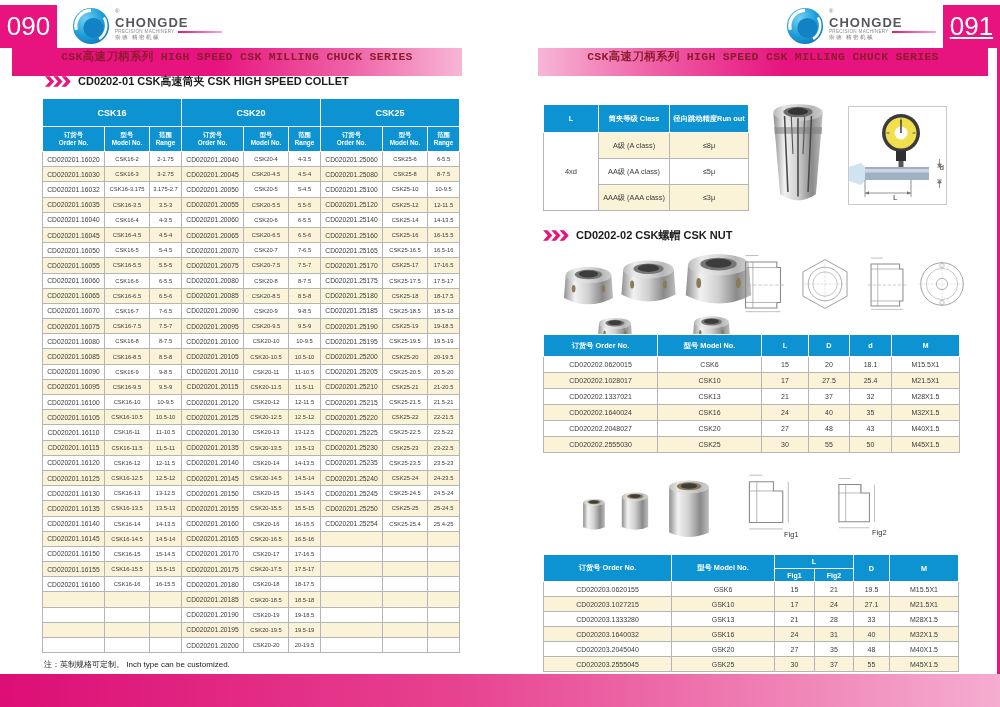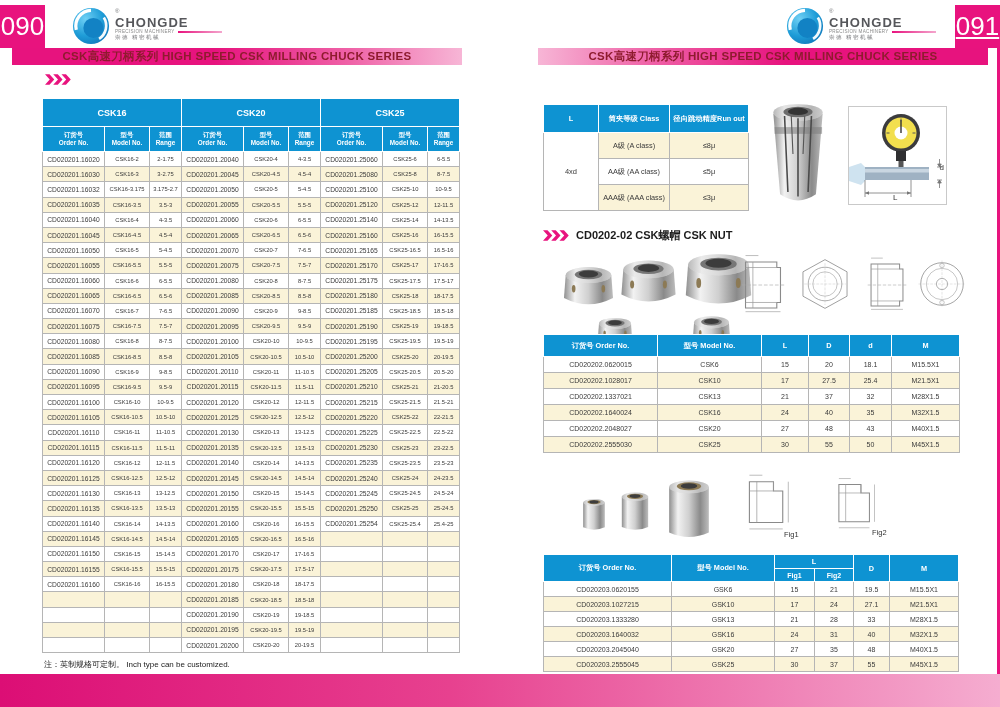--- a/index.html
+++ b/index.html
@@ -3,37 +3,37 @@
 <meta charset="utf-8">
 <style>
   :root{
     --magenta:#e8137e; --blue:#0e93d2; --cream:#faf3d8;
     --titletext:#8e1b2e; --border:#b5b5b5;
   }
   *{margin:0;padding:0;box-sizing:border-box;}
   body{font-family:"Liberation Sans",sans-serif;background:#fff;}
   .page{position:relative;width:1000px;height:707px;background:#fff;overflow:hidden;}
 
-  .pn{position:absolute;top:5px;width:45px;height:43px;background:var(--magenta);
+  .pn{position:absolute;top:5px;width:57px;height:43px;background:var(--magenta);
       color:#fff;font-size:26px;line-height:43px;text-align:center;}
   .pn-left{left:0;}
   .pn-right{right:0;text-decoration:underline;}
 
   .logo{position:absolute;top:3px;height:46px;display:flex;align-items:center;gap:5px;}
   .logo-left{left:72px;}
   .logo-right{left:786px;}
   .logo-text{position:relative;padding-top:2px;}
   .logo-reg{position:absolute;top:-3px;left:0;font-size:6px;color:#77787b;}
   .logo-name{font-size:13px;font-weight:bold;color:#56575b;letter-spacing:1px;line-height:12px;margin-top:4px;}
   .logo-sub{display:flex;align-items:center;gap:3px;font-size:4.6px;color:#8a8a8a;letter-spacing:.3px;}
   .pinkline{width:44px;height:2px;background:linear-gradient(90deg,var(--magenta),#f4a6cd);}
   .logo-cn{font-size:5.5px;color:#77787b;letter-spacing:1.5px;}
 
-  .titlebar{position:absolute;top:48px;height:17px;line-height:17px;text-align:center;
-      font-weight:bold;font-size:11.5px;color:var(--titletext);letter-spacing:.3px;}
+  .titlebar{position:absolute;top:48px;height:28px;line-height:17px;text-align:center;
+      font-weight:bold;font-size:11.5px;color:var(--titletext);letter-spacing:.3px;font-family:Liberation Mono, monospace;}
   .tb-left{left:12px;width:450px;background:linear-gradient(90deg,#e7137e 0%,#e7137e 45%,#ef62a7 75%,#f7b6d6 100%);}
   .tb-right{left:538px;width:450px;background:linear-gradient(270deg,#e7137e 0%,#e7137e 45%,#ef62a7 75%,#f7b6d6 100%);}
 
   .sec{position:absolute;display:flex;align-items:center;gap:7px;font-size:11px;
       font-weight:bold;color:#1c1c1c;white-space:nowrap;}
   .chev{flex:0 0 auto;}
 
   table{border-collapse:collapse;table-layout:fixed;}
   th,td{overflow:hidden;white-space:nowrap;}
 
@@ -181,20 +181,21 @@
       <div class="logo-cn">崇德 精密机械</div>
     </div>
   </div>
 
   <div class="titlebar tb-left">CSK高速刀柄系列  HIGH SPEED  CSK  MILLING CHUCK SERIES</div>
 
   <div class="sec" style="left:45px;top:74px">
     <svg class="chev" width="26" height="11">
         <use href="#chevrons"></use>
       </svg>
+    <span>CD0202-01 CSK高速筒夹 CSK HIGH SPEED COLLET</span>
   </div>
 
   <table class="collet">
     <colgroup>
       <col style="width:62px">
         <col style="width:45px">
         <col style="width:32px">
       <col style="width:62px">
         <col style="width:45px">
         <col style="width:32px">

